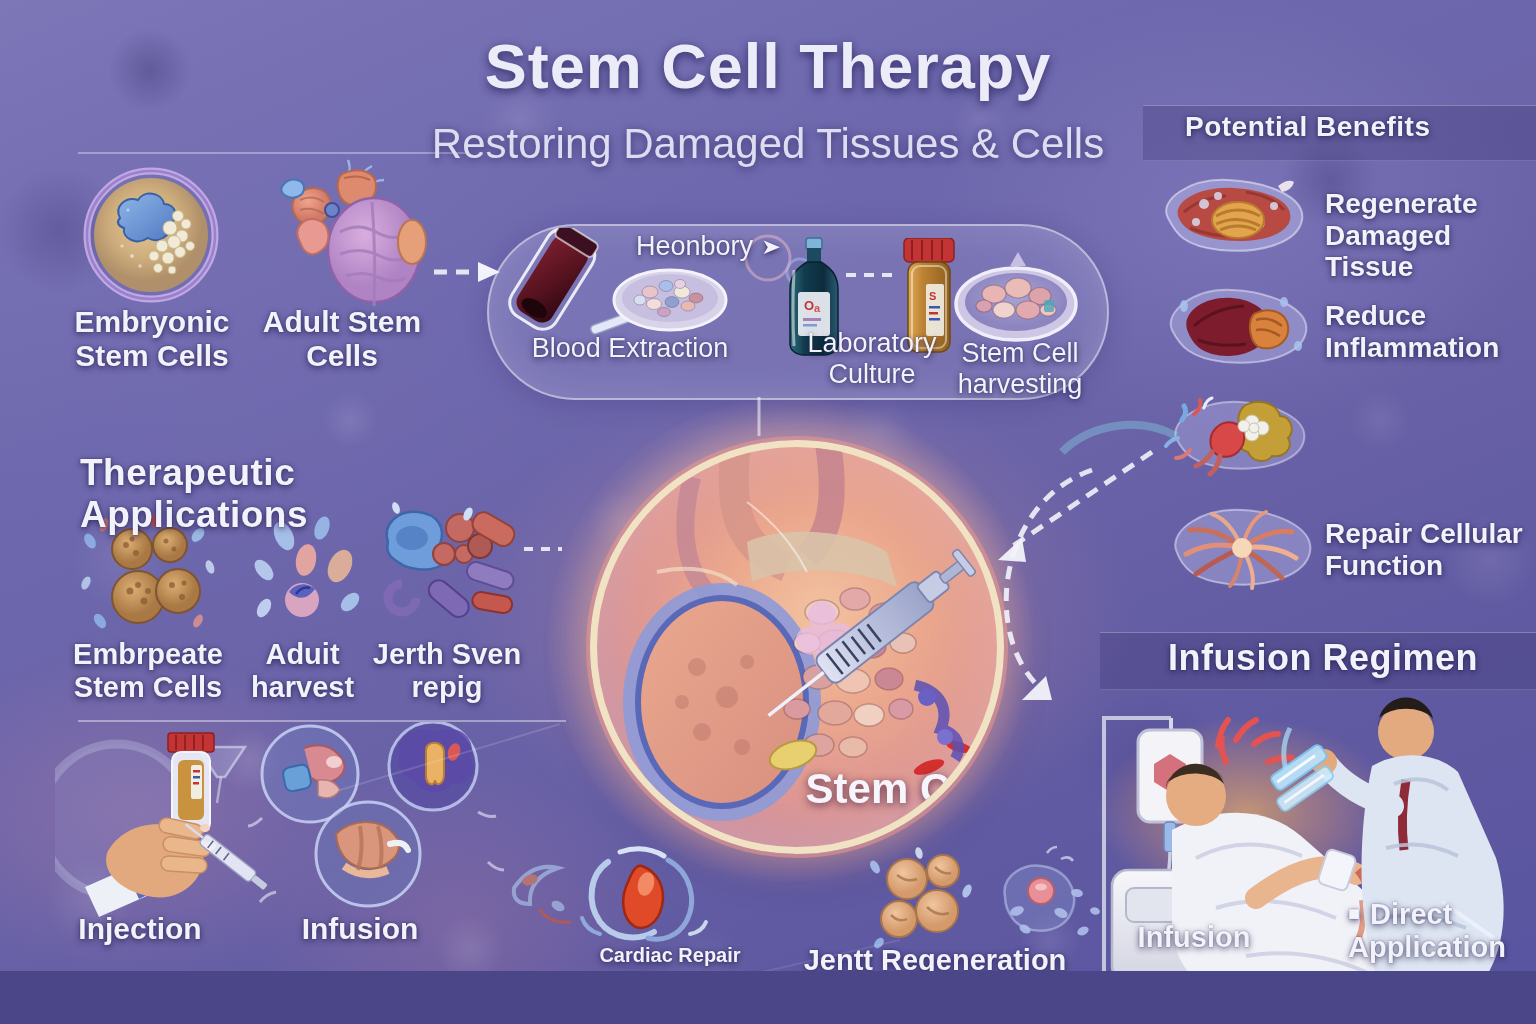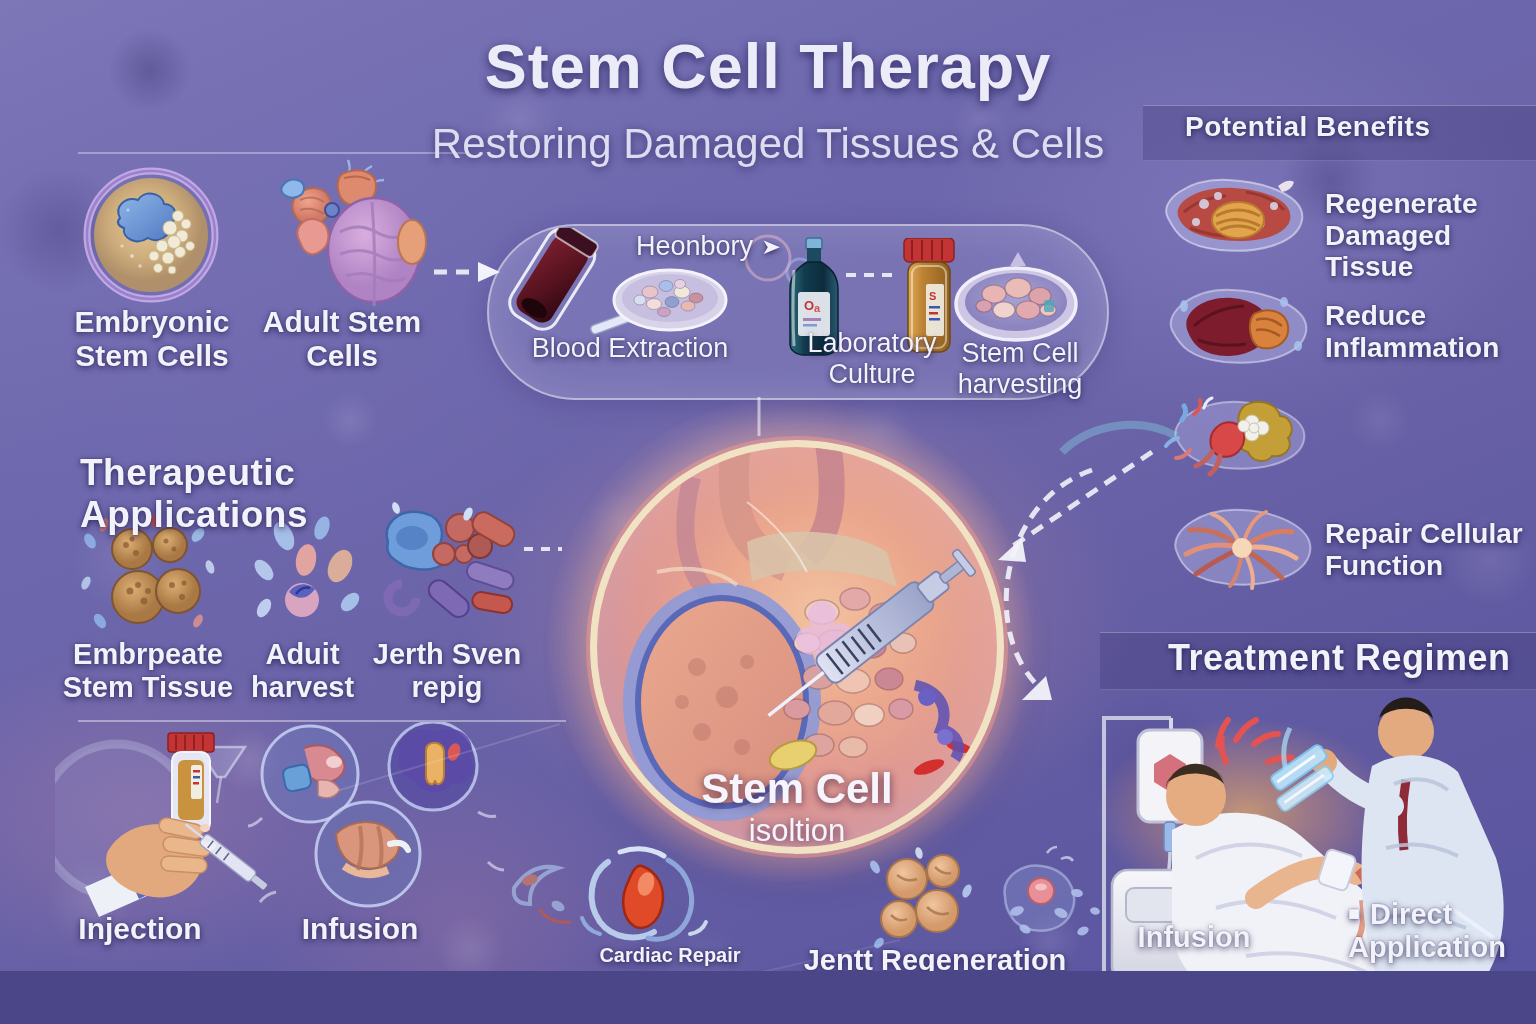--- a/index.html
+++ b/index.html
@@ -41,21 +41,21 @@
        border:2px solid rgba(255,255,255,.48);background:rgba(210,210,238,.13);
        box-shadow:inset 0 0 40px rgba(255,255,255,.14),0 4px 24px rgba(50,40,110,.25);z-index:2;}
   .circle-glow{position:absolute;left:548px;top:398px;width:484px;height:484px;border-radius:50%;z-index:1;
        background:radial-gradient(circle,rgba(250,195,175,.42) 40%,rgba(250,195,175,.25) 55%,transparent 72%);}
   .center-circle{position:absolute;left:590px;top:440px;width:400px;height:400px;border-radius:50%;z-index:2;
        border:7px solid #f1e2c4;
        box-shadow:0 0 0 4px rgba(235,152,142,.55),0 0 34px 10px rgba(245,185,170,.45),0 12px 44px rgba(80,40,80,.35),inset 0 0 60px rgba(255,228,205,.28);
        overflow:hidden;
        background:radial-gradient(circle at 56% 42%,#f2c3a0 0%,#eba78d 32%,#dd9693 58%,#bb85a4 82%,#9276ac 100%);}
   .center-circle svg{position:absolute;left:0;top:0;}
-  .ctext{position:absolute;left:0;right:0;text-align:center;z-index:7;color:#f6f4fc;font-weight:700;
+  .ctext{position:absolute;left:0;right:0;text-align:right;z-index:7;color:#f6f4fc;font-weight:700;
        text-shadow:0 2px 8px rgba(60,25,60,.8);}
   .overlay{position:absolute;left:0;top:0;z-index:3;pointer-events:none;}
   .icon{position:absolute;z-index:2;}
   .title{position:absolute;left:0;right:0;top:30px;text-align:center;font-size:63px;font-weight:700;
        color:#ecebf8;letter-spacing:1px;z-index:6;text-shadow:0 3px 10px rgba(35,30,85,.8);}
   .subtitle{position:absolute;left:0;right:0;top:120px;text-align:center;font-size:42px;font-weight:400;
        color:#dddcf0;z-index:6;text-shadow:0 2px 8px rgba(35,30,85,.7);}
   .note-arrow{display:inline-block;margin-left:8px;font-size:24px;transform:scaleY(.9);}
   .bullet{display:inline-block;margin-right:10px;font-size:20px;vertical-align:4px;}
 </style>
@@ -397,21 +397,21 @@
         <rect x="58" y="96" width="46" height="20" rx="10" fill="#7e6ab4" stroke="#54408c" stroke-width="2"></rect>
       </g>
     <g transform="rotate(10 124 112)">
         <rect x="104" y="102" width="40" height="17" rx="8.5" fill="#c4584e" stroke="#8e322c" stroke-width="2"></rect>
       </g>
     <path d="M34,92 a14,14 0 1 0 14,14" fill="none" stroke="#7e6ab4" stroke-width="9"></path>
     <ellipse cx="100" cy="22" rx="4" ry="7" fill="#cfe0f4" transform="rotate(25 100 22)"></ellipse>
     <ellipse cx="28" cy="16" rx="3.5" ry="6" fill="#cfe0f4" transform="rotate(-20 28 16)"></ellipse>
   </svg>
 
-  <div class="lbl" style="left:48px;top:638px;width:200px;font-size:29px;">Embrpeate Stem Tissue</div>
+  <div class="lbl" style="left:48px;top:638px;width:200px;font-size:29px;">Embrpeate Stem Cells</div>
   <div class="lbl" style="left:240px;top:638px;width:125px;font-size:29px;">Aduit harvest</div>
   <div class="lbl" style="left:372px;top:638px;width:150px;font-size:29px;">Jerth Sven repig</div>
 
   <div class="hline" style="left:78px;top:720px;width:488px;background:rgba(255,255,255,.4);"></div>
 
   <div class="circle-glow"></div>
   <div class="center-circle">
     <svg width="400" height="400" viewBox="0 0 400 400">
       <defs>
         <linearGradient id="cs1" x1="0" y1="0" x2="1" y2="1">
@@ -482,21 +482,21 @@
       <circle cx="330" cy="250" r="9" fill="#6a60c4"></circle>
         <circle cx="348" cy="290" r="8" fill="#7a70d0"></circle>
       <path d="M60,125 C90,118 120,122 140,138" stroke="#f2ddc9" stroke-width="4" fill="none" opacity=".7"></path>
       <path d="M150,55 q40,30 60,70" stroke="#fff" stroke-width="2" fill="none" opacity=".5"></path>
     </svg>
     <div class="ctext" style="top:318px;font-size:42px;">Stem Cell</div>
     <div class="ctext" style="top:366px;font-size:31px;font-weight:400;">isoltion</div>
   </div>
 
   <div class="hband" style="left:1100px;top:632px;width:436px;height:56px;"></div>
-  <div class="lbl heading" style="left:1168px;top:638px;width:360px;text-align:left;font-size:36px;">Treatment Regimen</div>
+  <div class="lbl heading" style="left:1168px;top:638px;width:360px;text-align:left;font-size:36px;">Infusion Regimen</div>
 
   <svg class="icon" style="left:1076px;top:688px;" width="460" height="320" viewBox="0 0 460 320">
     <defs>
       <radialGradient id="tw1" cx="50%" cy="50%">
           <stop offset="0%" stop-color="rgba(246,180,96,.65)"></stop>
           <stop offset="60%" stop-color="rgba(240,160,100,.3)"></stop>
           <stop offset="100%" stop-color="rgba(240,160,100,0)"></stop>
         </radialGradient>
       <linearGradient id="tm1" x1="0" y1="0" x2="0" y2="1">
           <stop offset="0%" stop-color="#f6f6fa"></stop>

